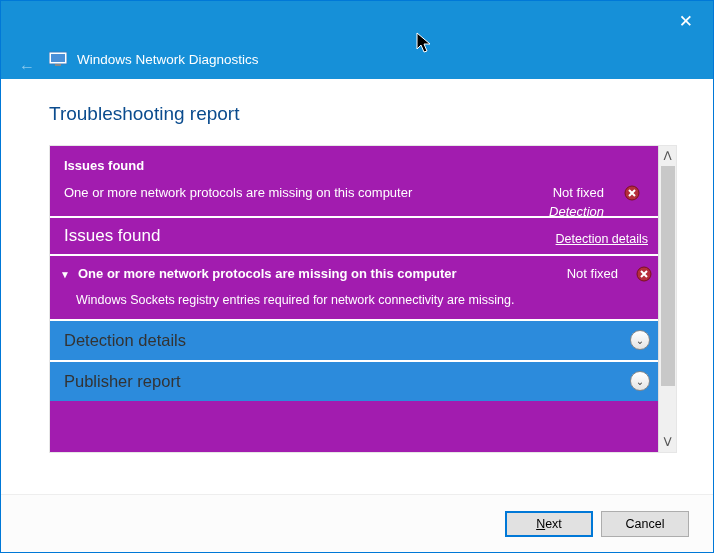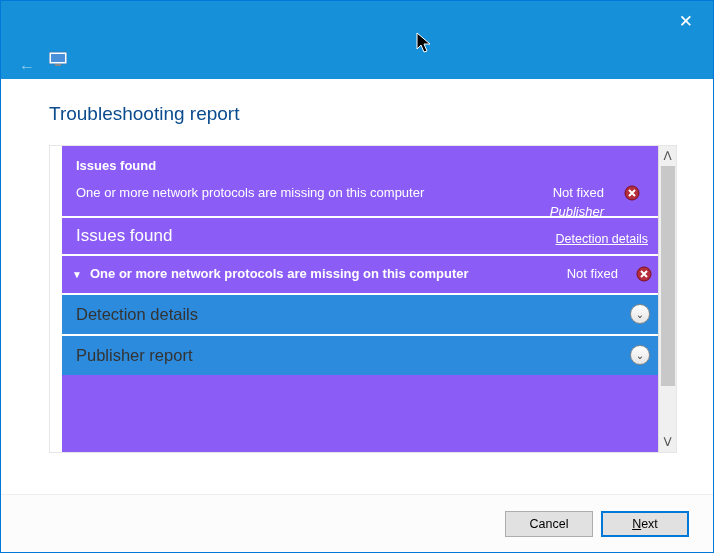--- a/index.html
+++ b/index.html
@@ -8,21 +8,21 @@
     .close-btn { position: absolute; top: 6px; right: 12px; font-size: 17px; color: #fff; cursor: default; padding: 4px 8px; font-weight: 200; }
     .back-arrow { position: absolute; top: 55px; left: 18px; color: #8ac8ec; font-size: 16px; }
     .app-icon { position: absolute; top: 50px; left: 48px; width: 18px; height: 15px; }
     .app-title { position: absolute; top: 51px; left: 76px; color: #fff; font-size: 13.5px; }
     .cursor-svg { position: absolute; top: 30px; left: 414px; width: 20px; height: 24px; pointer-events: none; z-index: 50; }
 
     .content { flex: 1; padding: 24px 36px 0 48px; display: flex; flex-direction: column; overflow: hidden; }
     .heading { color: #0b4c8e; font-size: 19px; font-weight: 400; margin-bottom: 20px; }
 
     .report-wrap { display: flex; border: 1px solid #e6e6e6; height: 308px; }
-    .report { flex: 1; background: #8b5cf6; color: #fff; overflow: hidden; position: relative; margin-left: 12px; }
+    .report { flex: 1; background: #a21caf; color: #fff; overflow: hidden; position: relative; }
     .scrollbar { width: 18px; background: #f0f0f0; display: flex; flex-direction: column; align-items: center; border-left: 1px solid #ddd; }
     .scroll-arrow { height: 20px; display: flex; align-items: center; justify-content: center; font-size: 12px; color: #555; cursor: default; width: 100%; }
     .scroll-track { flex: 1; width: 100%; position: relative; }
     .scroll-thumb { width: 14px; background: #c8c8c8; position: absolute; left: 2px; top: 0; height: 220px; }
 
     .section { padding: 10px 14px 10px 14px; border-bottom: 2px solid #fff; position: relative; }
     .section:last-child { border-bottom: none; }
     .bold { font-weight: 600; }
     .line { position: relative; padding: 2px 0; font-size: 13px; }
     .indent { padding-left: 22px; }
@@ -53,20 +53,21 @@
 <body>
 
 <div class="titlebar">
   <div class="close-btn">✕</div>
   <div class="back-arrow">←</div>
   <svg class="app-icon" viewBox="0 0 18 15">
     <rect x="0" y="1" width="18" height="12" fill="#fff" stroke="#3a7abc" stroke-width="1"></rect>
     <rect x="2" y="3" width="14" height="8" fill="#4a90d8"></rect>
     <rect x="6" y="13" width="6" height="2" fill="#888"></rect>
   </svg>
+  <div class="app-title">Windows Network Diagnostics</div>
   <svg class="cursor-svg" viewBox="0 0 20 24">
     <path d="M2 2 L2 18 L6 14 L9 21 L12 20 L9 13 L15 13 Z" fill="#000" stroke="#fff" stroke-width="1"></path>
   </svg>
 </div>
 
 <div class="content">
   <div class="heading">Troubleshooting report</div>
 
   <div class="report-wrap">
     <div class="report">
@@ -75,37 +76,38 @@
         <div class="line bold">Issues found</div>
         <div class="line" style="margin-top:8px">
           <span>One or more network protocols are missing on this computer</span>
           <span class="status">Not fixed</span>
           <svg class="err-icon" viewBox="0 0 16 16">
             <circle cx="8" cy="8" r="7" fill="#b52e3b" stroke="#7a1020"></circle>
             <path d="M5 5 L11 11 M11 5 L5 11" stroke="#fff" stroke-width="2"></path>
           </svg>
         </div>
         <div class="line indent">
-          <span class="status italic">Publisher</span>
+          <span class="status italic">Detection</span>
         </div>
       </div>
 
       <div class="section-title">
         <span>Issues found</span>
         <span class="right-link">Detection details</span>
       </div>
 
       <div class="expander">
         <span class="exp-arrow">▼</span>
         <div class="exp-title">One or more network protocols are missing on this computer</div>
         <span class="status">Not fixed</span>
         <svg class="err-icon" viewBox="0 0 16 16">
           <circle cx="8" cy="8" r="7" fill="#b52e3b" stroke="#7a1020"></circle>
           <path d="M5 5 L11 11 M11 5 L5 11" stroke="#fff" stroke-width="2"></path>
         </svg>
+        <div class="exp-desc">Windows Sockets registry entries required for network connectivity are missing.</div>
       </div>
 
       <div class="collapse-row">
         <span>Detection details</span>
         <span class="chev-circle">⌄</span>
       </div>
 
       <div class="collapse-row last">
         <span>Publisher report</span>
         <span class="chev-circle">⌄</span>
@@ -116,15 +118,15 @@
       <div class="scroll-arrow">ᐱ</div>
       <div class="scroll-track">
         <div class="scroll-thumb"></div>
       </div>
       <div class="scroll-arrow">ᐯ</div>
     </div>
   </div>
 </div>
 
 <div class="footer">
+  <button class="btn primary"><span class="underline">N</span><span>ext</span></button>
   <button class="btn">Cancel</button>
-  <button class="btn primary"><span class="underline">N</span><span>ext</span></button>
 </div>
 
 </body></html>

